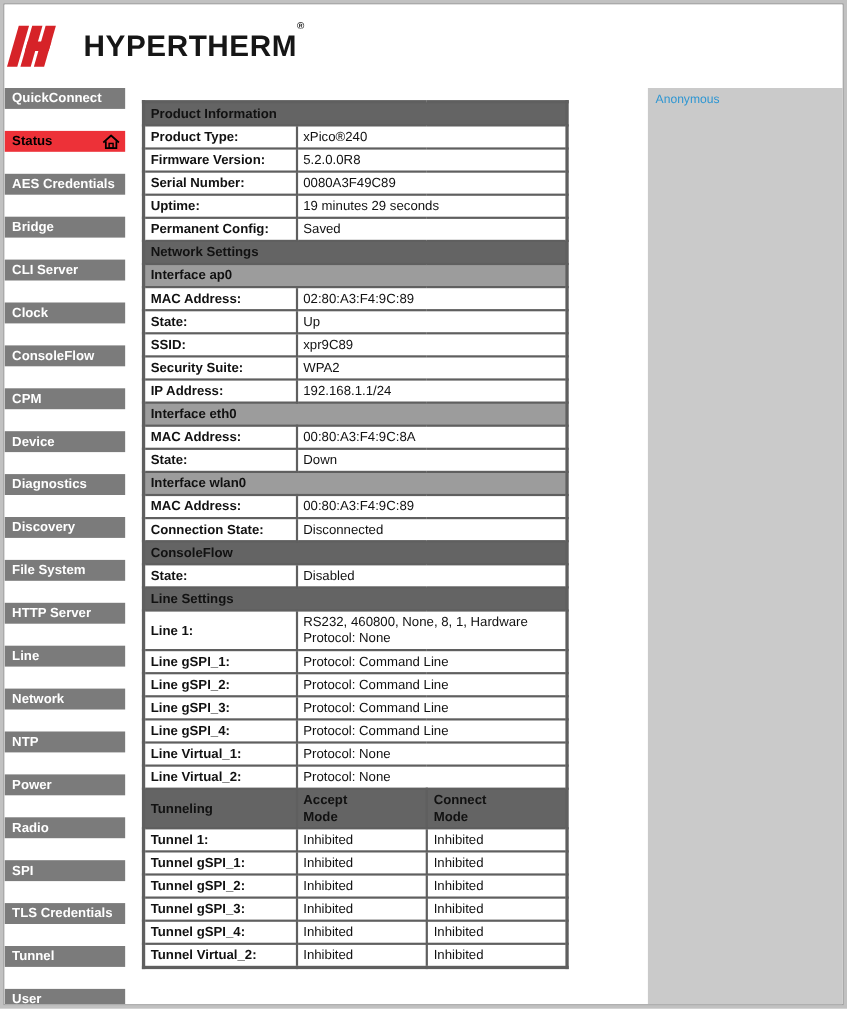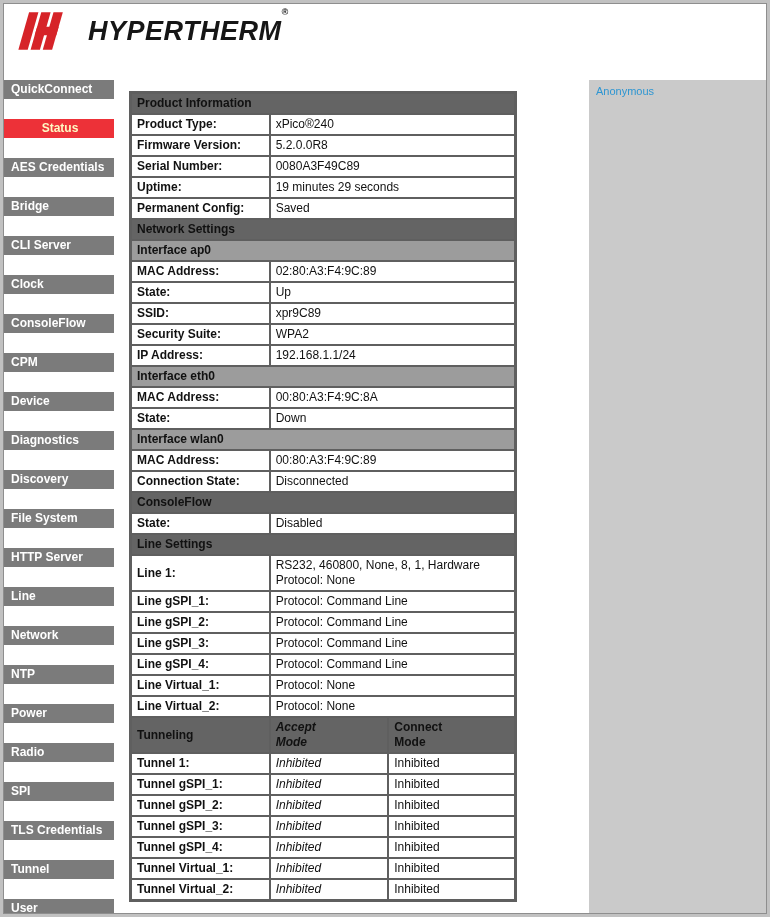--- a/index.html
+++ b/index.html
@@ -11,57 +11,57 @@
     overflow:hidden;
   }
   .frame {
     position:absolute; left:3px; top:3px; right:3px; bottom:3px;
     border:1px solid #8e8e8e;
     background:#ffffff;
     display:flex; flex-direction:column;
     overflow:hidden;
   }
   
-  .header { height:76px; flex:none; display:flex; align-items:flex-start; padding-left:14px; background:#fff;font-style:italic; }
+  .header { height:76px; flex:none; display:flex; align-items:center; padding-left:2px; background:#fff; }
   .logo { display:flex; align-items:center; }
   .logo svg { display:block; }
   .brand {
     font-size:27px; font-weight:bold; color:#161616;
     letter-spacing:0.5px; margin-left:14px;
   }
   .reg { font-size:9px; font-weight:bold; color:#161616; vertical-align:top; position:relative; top:-9px; }
   
   .content { flex:1; display:flex; overflow:hidden; }
   .sidebar { width:110px; flex:none; display:flex; flex-direction:column; background:#fff; }
   .nav-item {
     height:19px; flex:none; margin-bottom:20px;
     background:#7b7b7b; color:#fff;
     font-size:12px; font-weight:bold; line-height:19px;
     padding:0 5px 0 7px;
     display:flex; align-items:center; justify-content:space-between;
     cursor:pointer; white-space:nowrap; overflow:hidden;
   }
-  .nav-item.active { background:#ed3138; color:#fef9c3;flex-direction:column; }
+  .nav-item.active { background:#ed3138; color:#000000; }
   .sidebar-filler { flex:1; background:#b3b3b3; }
   .main { flex:1; background:#fff; padding:11px 0 0 15px; overflow:hidden; box-sizing:border-box; }
   .right-panel { width:177px; flex:none; background:#cacaca; padding:5px 7px; box-sizing:border-box; font-size:11px; }
   .anon { color:#2e96d2; cursor:pointer; text-decoration:none; }
   
   table.status { border-collapse:collapse; width:388px; border:3px solid #5f5f5f; }
   table.status td {
     border:2px solid #5f5f5f;
     font-size:12px; line-height:15px;
     padding:2px 5px; color:#111;
     vertical-align:middle;
   }
   td.sec { background:#646464; color:#ffffff; font-weight:bold; white-space:pre-line; }
   td.sub { background:#9c9c9c; color:#000000; font-weight:bold; }
   td.lbl { font-weight:bold; width:146px; color:#000; }
   td.val { white-space:pre-line; }
-  td.acc { width:126px;font-style:italic; }
+  td.acc { width:126px; }
   td.con { width:136px; }
 </style>
 </head>
 <body>
 
 <div class="frame">
 
   <div class="header">
     <div class="logo">
       <svg width="56" height="54" viewBox="0 0 78 56">
@@ -296,25 +296,20 @@
               <td class="lbl">Tunnel gSPI_3:</td>
               <td class="val acc">Inhibited</td>
               <td class="val con">Inhibited</td>
             </tr>
             <tr>
               <td class="lbl">Tunnel gSPI_4:</td>
               <td class="val acc">Inhibited</td>
               <td class="val con">Inhibited</td>
             </tr>
             <tr>
-              <td class="lbl">Tunnel Virtual_1:</td>
-              <td class="val acc">Inhibited</td>
-              <td class="val con">Inhibited</td>
-            </tr>
-            <tr>
               <td class="lbl">Tunnel Virtual_2:</td>
               <td class="val acc">Inhibited</td>
               <td class="val con">Inhibited</td>
             </tr>
           </tbody>
       </table>
     </div>
 
     <div class="right-panel">
       <a class="anon" href="#">Anonymous</a>

